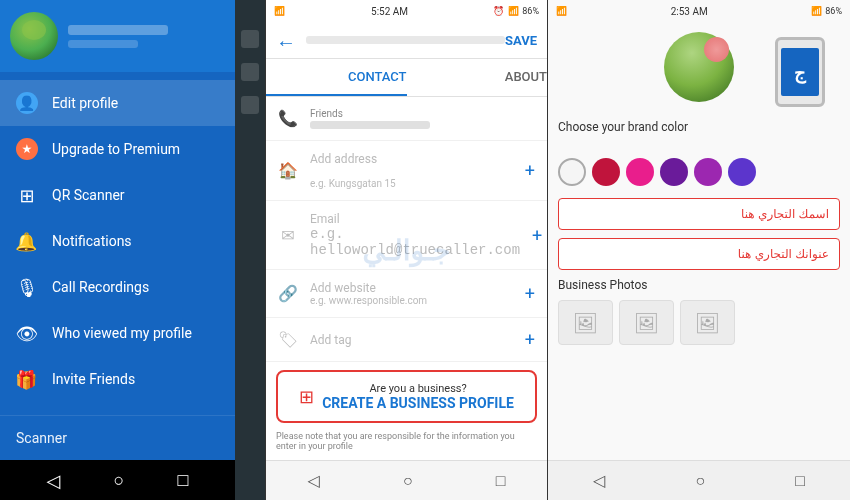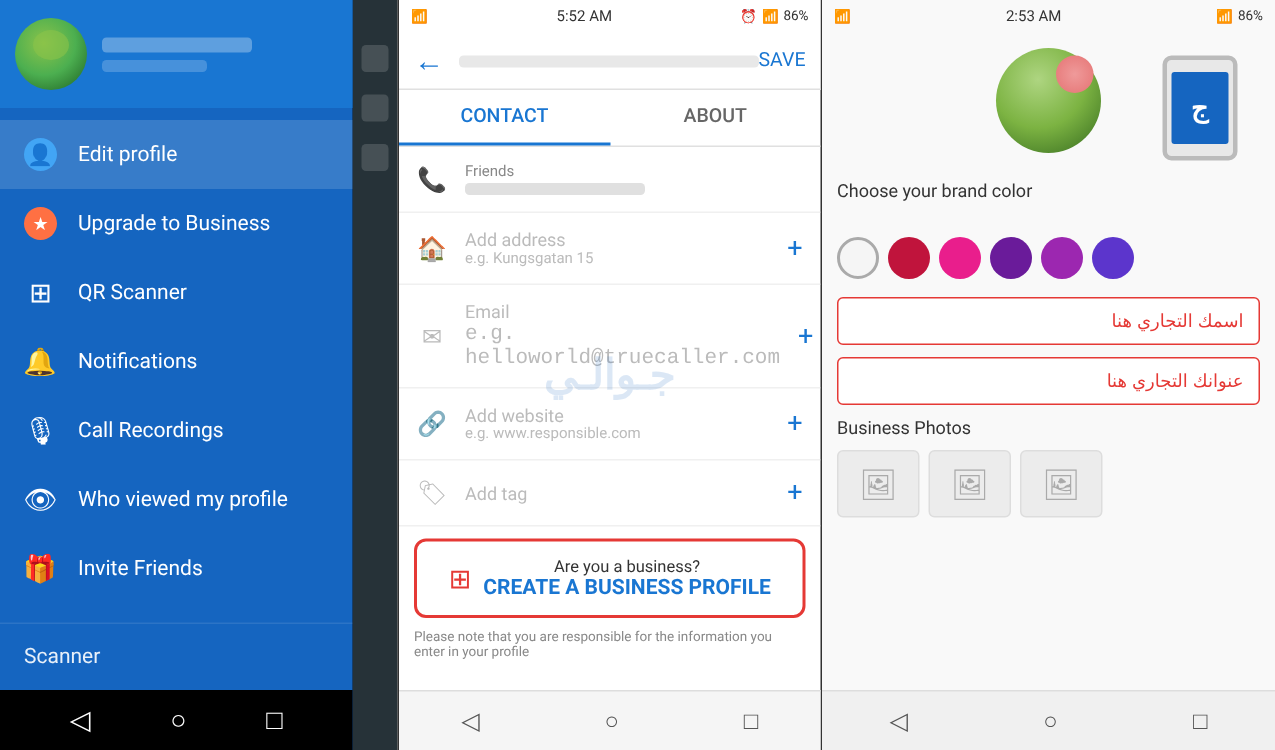--- a/index.html
+++ b/index.html
@@ -193,32 +193,32 @@
       color: #333;
       background: #e8e8e8;
       height: 8px;
       border-radius: 3px;
       width: 90px;
     }
 
     .save-btn {
       color: #1976d2;
       font-size: 13px;
-      font-weight: 400;
+      font-weight: 700;
       cursor: pointer;
     }
 
     .tab-bar {
       display: flex;
       border-bottom: 1px solid #e0e0e0;
     }
 
     .tab {
       flex: 1;
-      text-align: center;
+      text-align: right;
       padding: 10px 0;
       font-size: 13px;
       font-weight: 500;
       cursor: pointer;
       color: #666;
     }
 
     .tab.active {
       color: #1976d2;
       border-bottom: 2px solid #1976d2;
@@ -533,21 +533,21 @@
     </div>
   </div>
 
   <div class="menu-items">
     <div class="menu-item highlighted">
       <div class="menu-icon person-icon">👤</div>
       <span class="menu-label">Edit profile</span>
     </div>
     <div class="menu-item">
       <div class="menu-icon premium-icon">★</div>
-      <span class="menu-label">Upgrade to Business</span>
+      <span class="menu-label">Upgrade to Premium</span>
     </div>
     <div class="menu-item">
       <div class="menu-icon">⊞</div>
       <span class="menu-label">QR Scanner</span>
     </div>
     <div class="menu-item">
       <div class="menu-icon">🔔</div>
       <span class="menu-label">Notifications</span>
     </div>
     <div class="menu-item">
@@ -616,21 +616,21 @@
       <div class="field-content">
         <div class="field-label">Friends</div>
         <div class="field-value"></div>
       </div>
     </div>
 
     <div class="field-row">
       <div class="field-icon">🏠</div>
       <div class="field-content">
         <div class="field-placeholder">Add address</div>
-        <div style="font-size:10px;color:#bbb;">e.g. Kungsgatan 15</div>
+        <div style="font-size:10px;color:#bbb;margin-top:12px;">e.g. Kungsgatan 15</div>
       </div>
       <div class="field-add">+</div>
     </div>
 
     <div class="field-row">
       <div class="field-icon">✉</div>
       <div class="field-content">
         <div class="field-placeholder">Email</div>
         <div style="font-size:14px;color:#bbb;font-family:Liberation Mono, monospace;">e.g. helloworld@truecaller.com</div>
       </div>

